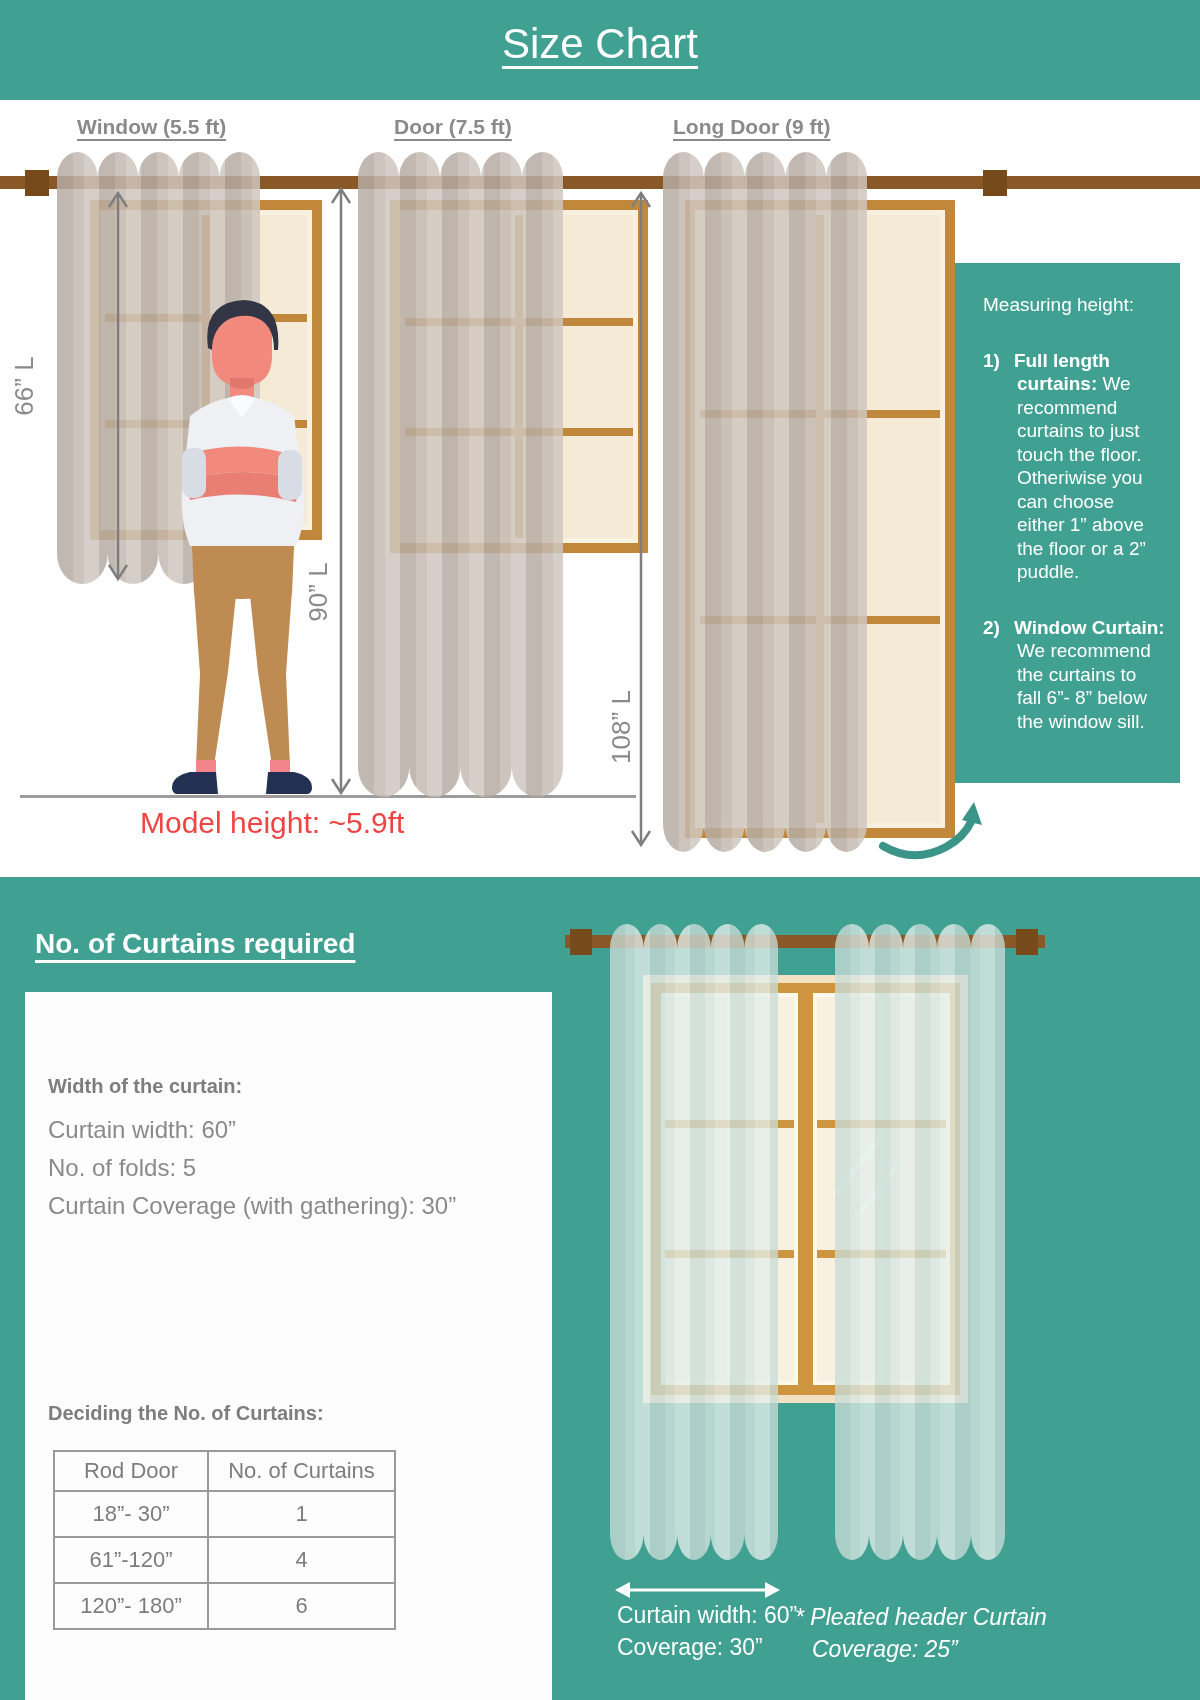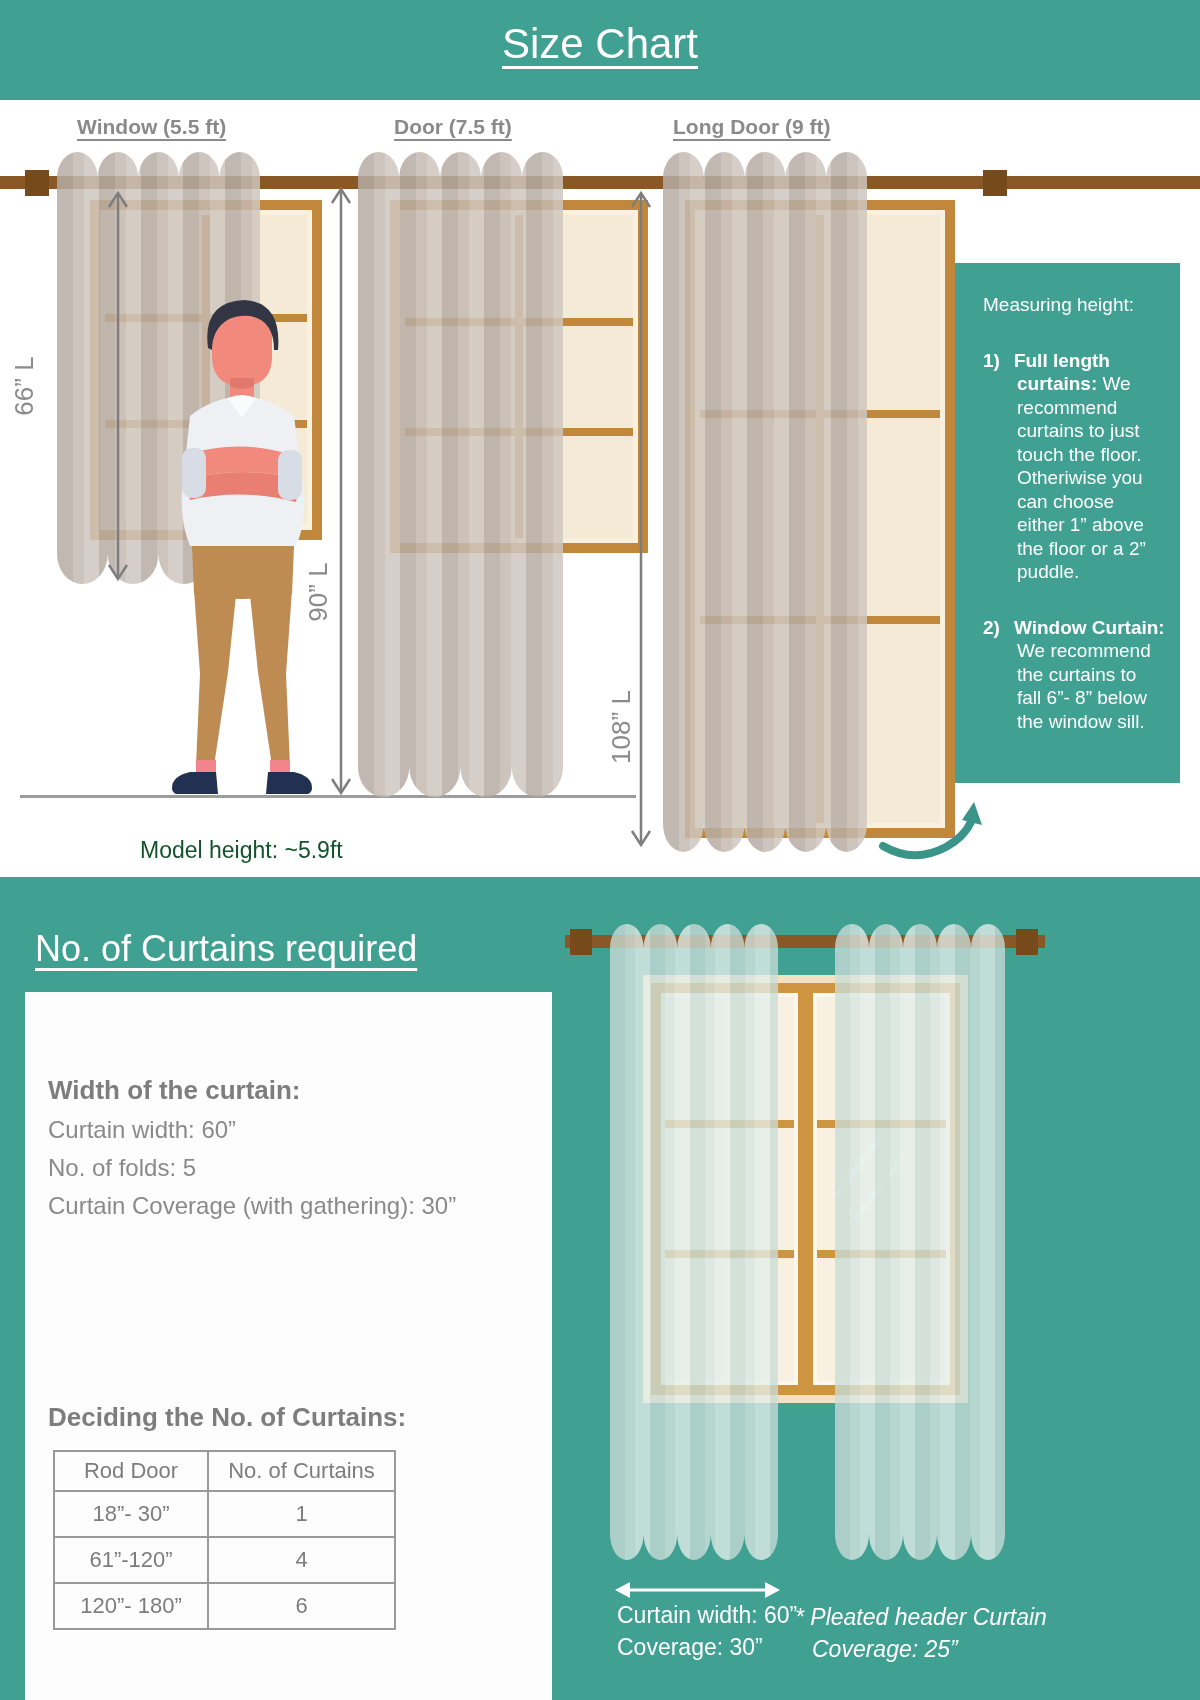--- a/index.html
+++ b/index.html
@@ -20,35 +20,35 @@
   .mull.v{top:0;bottom:0;width:8px;}
   .mull.h{left:0;right:0;height:8px;}
   .rod{position:absolute;background:#8A5827;z-index:2;}
   .knob{position:absolute;background:#774A1C;z-index:2;}
   .curtain{position:absolute;z-index:3;}
   .man{position:absolute;z-index:4;}
   .marrow{position:absolute;z-index:5;}
   .vlabel{position:absolute;width:100px;height:30px;line-height:30px;text-align:center;
           font-size:26px;color:#8A8A8A;transform:rotate(-90deg);z-index:5;white-space:nowrap;}
   .floor{position:absolute;left:20px;top:795px;width:616px;height:3px;background:#9C9C9C;z-index:0;}
-  .model-h{position:absolute;left:140px;top:806px;font-size:23px;color:#14532d;z-index:5;margin-top:31px;}
+  .model-h{position:absolute;left:140px;top:806px;font-size:30px;color:#ef4444;z-index:5;}
   .infobox{position:absolute;left:955px;top:263px;width:225px;height:520px;background:#40A091;
            color:#fff;z-index:5;box-sizing:border-box;padding:30px 15px 0 28px;
            font-size:19px;line-height:23.5px;}
   .ib-title{margin-bottom:31px;}
   .ib-item{padding-left:34px;text-indent:-34px;margin-top:32px;}
   .ib-num{padding-right:14px;}
   .ib-block{display:block;text-indent:0;}
   .curve-arrow{position:absolute;left:878px;top:800px;z-index:5;}
   
   .bsec{position:absolute;left:0;top:877px;width:1200px;height:823px;background:#40A091;}
-  .bheading{position:absolute;left:35px;top:928px;font-size:36px;font-weight:normal;color:#fff;
+  .bheading{position:absolute;left:35px;top:928px;font-size:28px;font-weight:bold;color:#fff;
             text-decoration:underline;text-decoration-thickness:3px;text-underline-offset:7px;z-index:2;}
   .panel{position:absolute;left:25px;top:992px;width:527px;height:708px;background:#FDFDFD;z-index:2;}
-  .p-bold{position:absolute;font-size:26px;font-weight:bold;color:#7D7D7D;white-space:nowrap;}
+  .p-bold{position:absolute;font-size:20px;font-weight:bold;color:#7D7D7D;white-space:nowrap;}
   .p-line{position:absolute;font-size:24px;color:#8A8A8A;white-space:nowrap;}
   .p-note{position:absolute;left:23px;top:276px;width:455px;font-size:25px;font-weight:bold;
           color:#7D7D7D;line-height:34px;}
   .ctable{position:absolute;left:28px;top:458px;border-collapse:collapse;z-index:2;}
   .ctable td{border:2px solid #9A9A9A;text-align:center;color:#7D7D7D;font-size:22px;
              vertical-align:middle;}
   .ctable .c1{width:150px;} .ctable .c2{width:183px;}
   .ctable tr{height:46px;} .ctable tr.thead{height:40px;}
   
   .bwin{position:absolute;left:643px;top:975px;width:325px;height:428px;background:#F2E1C3;

